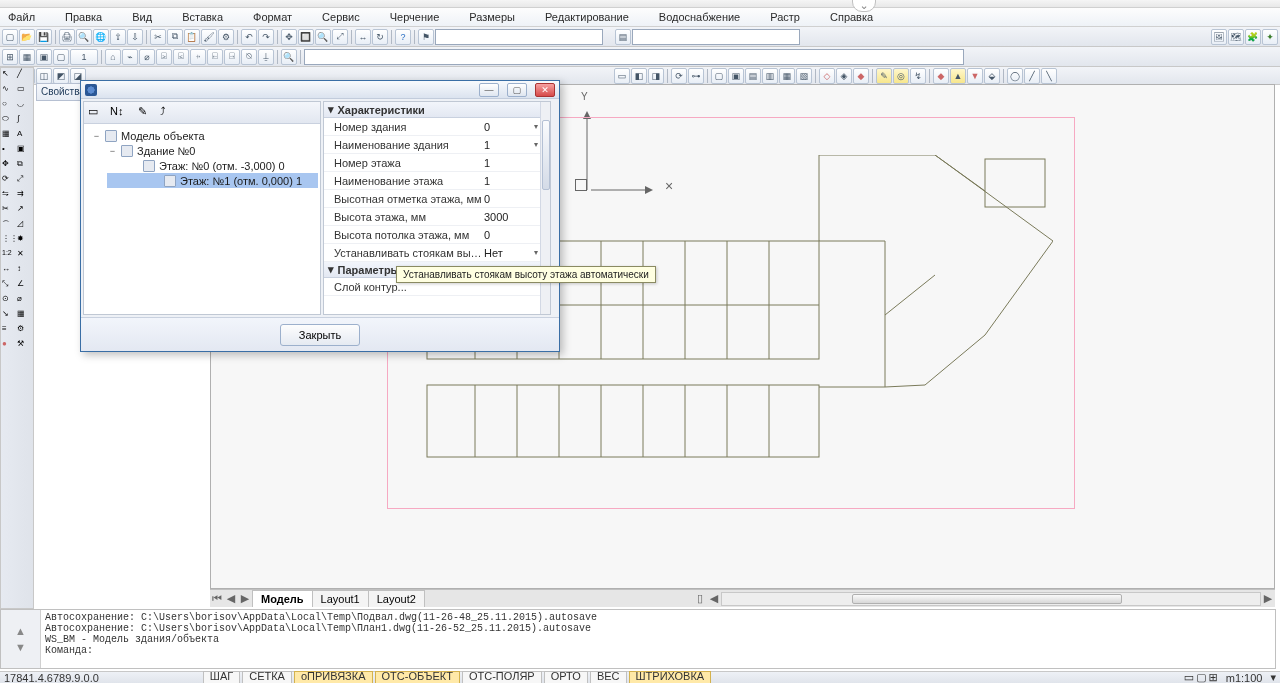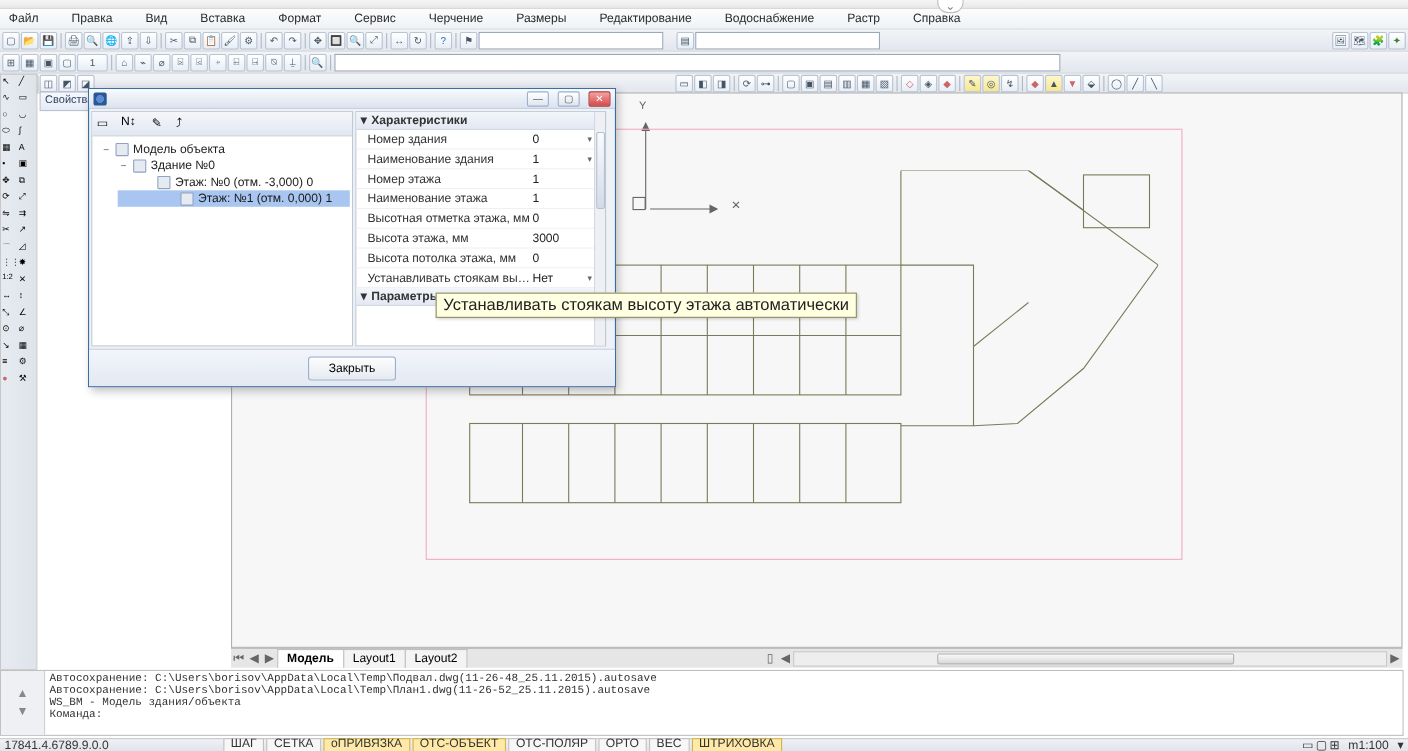--- a/index.html
+++ b/index.html
@@ -80,21 +80,21 @@
 .propgrid .row { height: 18px; display: flex; align-items: center; border-bottom: 1px solid #eef0f4; font-size: 10px; }
 .propgrid .row .lab { width: 158px; padding-left: 10px; color: #333; white-space: nowrap; overflow: hidden; text-overflow: ellipsis; }
 .propgrid .row .val { flex: 1; padding: 0 2px; color: #222; display: flex; align-items: center; }
 .propgrid .row .dd { width: 10px; height: 10px; margin-left: auto; margin-right: 4px; color: #666; font-size: 8px; cursor: default; }
 .propgrid .vscroll { position: absolute; right: 0; top: 0; width: 10px; height: 100%; background: #eef0f4; border-left: 1px solid #d2d8e4; }
 .propgrid .vscroll .thumb { width: 8px; height: 70px; margin: 18px 1px; background: linear-gradient(#fafbfd,#d4dbe7); border: 1px solid #b4c0d4; border-radius: 2px; }
 .dialog .footer { height: 34px; border-top: 1px solid #c9d1df; display: flex; align-items: center; justify-content: center; padding: 0 10px; background: linear-gradient(#f2f5fb,#e3e8f2); }
 .dialog .footer button { height: 22px; padding: 0 18px; background: linear-gradient(#fdfdfd,#e5eaf2); border: 1px solid #9cb0cc; border-radius: 3px; cursor: default; font-size: 11px; }
 
 
-.tooltip { position: absolute; left: 396px; top: 266px; padding: 2px 6px; background: #ffffe1; border: 1px solid #8a8a62; font-size: 15px; color: #222; white-space: nowrap; z-index: 50; box-shadow: 1px 1px 3px rgba(0,0,0,.2); }
+.tooltip { position: absolute; left: 396px; top: 266px; padding: 2px 6px; background: #ffffe1; border: 1px solid #8a8a62; font-size: 10px; color: #222; white-space: nowrap; z-index: 50; box-shadow: 1px 1px 3px rgba(0,0,0,.2); }
 
 
 .props-label { position: absolute; left: 36px; top: 83px; height: 18px; padding: 2px 4px; background: linear-gradient(#f6f8fc,#e6ebf4); border: 1px solid #b6c0d2; font-size: 10px; color: #26405f; }
 
 </style>
 </head>
 <body>
 
 <div class="topstripe">
   <div class="chev">⌄</div>
@@ -434,20 +434,24 @@
           <span class="lab">Устанавливать стоякам высоту эта...</span>
           <span class="val">
             <span>Нет</span>
             <span class="dd">▾</span>
           </span>
         </div>
       <div class="cat">
           <span>▾</span>
           <span>Параметры</span>
         </div>
+      <div class="row">
+          <span class="lab">Слой контур...</span>
+          <span class="val"></span>
+        </div>
       <div class="vscroll">
           <div class="thumb"></div>
         </div>
     </div>
   </div>
   <div class="footer">
     <button>Закрыть</button>
   </div>
 </div>
 

